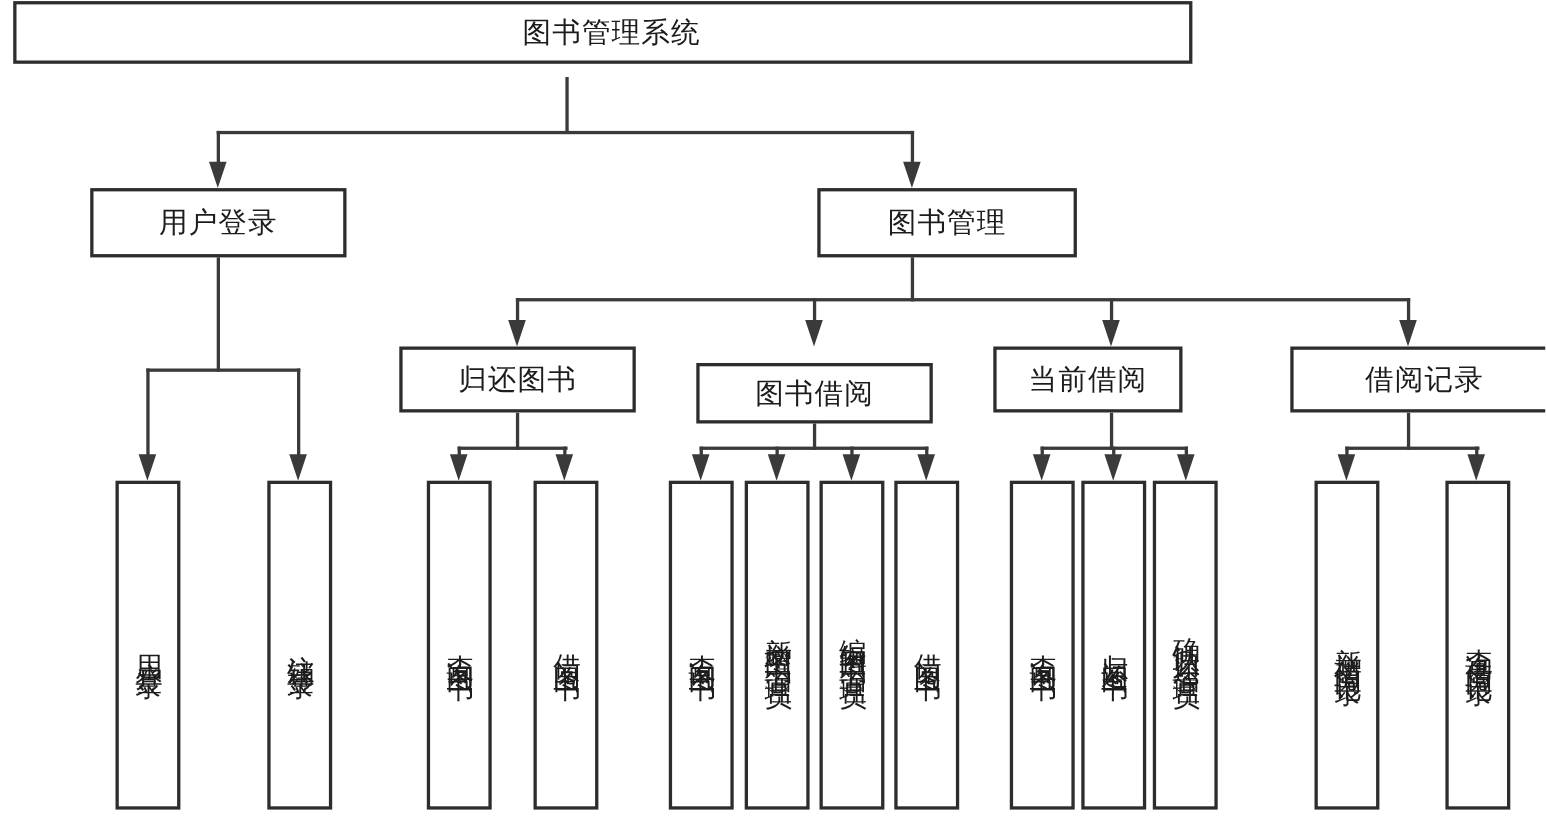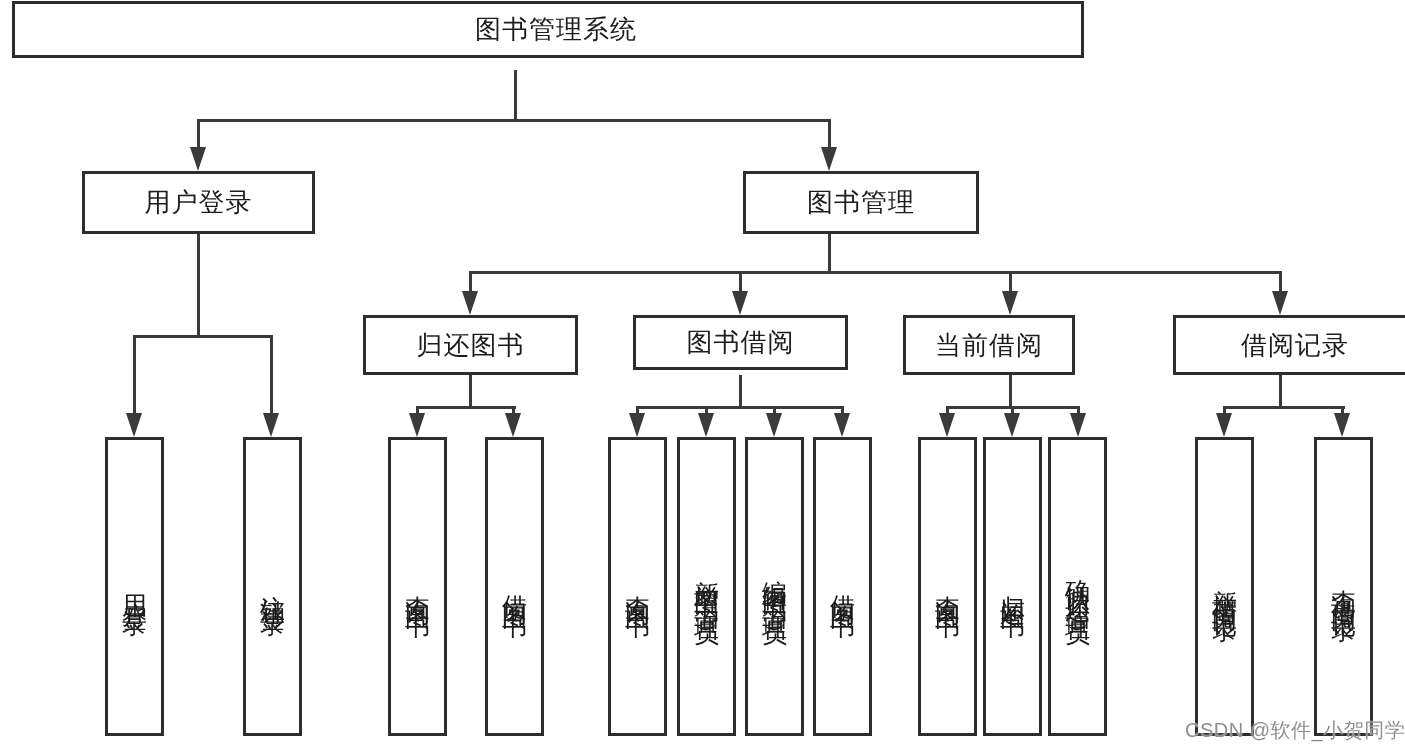--- a/index.html
+++ b/index.html
@@ -60,21 +60,21 @@
   <div class="node" style="left:82px;top:171px;width:233px;height:63px;">
     <span>用户登录</span>
   </div>
   <div class="node" style="left:711px;top:171px;width:236px;height:63px;margin-left:32px;">
     <span>图书管理</span>
   </div>
 
   <div class="node" style="left:363px;top:315px;width:215px;height:60px;">
     <span>归还图书</span>
   </div>
-  <div class="node" style="left:633px;top:315px;width:215px;height:55px;align-items:center;">
+  <div class="node" style="left:633px;top:330px;width:215px;height:55px;align-items:center;">
     <span>图书借阅</span>
   </div>
   <div class="node" style="left:903px;top:315px;width:172px;height:60px;">
     <span>当前借阅</span>
   </div>
   <div class="node" style="left:1173px;top:315px;width:244px;height:60px;">
     <span>借阅记录</span>
   </div>
 
   <div class="node leaf" style="left:105px;top:437px;width:59px;height:299px;">
@@ -173,15 +173,14 @@
   <div class="arrow" style="left:1004px;top:413px;"></div>
   <div class="arrow" style="left:1070px;top:413px;"></div>
 
   <div class="vline" style="left:1279px;top:375px;height:34px;"></div>
   <div class="hline" style="left:1223px;top:406px;width:122px;"></div>
   <div class="vline" style="left:1223px;top:406px;height:10px;"></div>
   <div class="vline" style="left:1341px;top:406px;height:10px;"></div>
   <div class="arrow" style="left:1216px;top:413px;"></div>
   <div class="arrow" style="left:1334px;top:413px;"></div>
 
-  <div class="watermark">CSDN @软件_小贺同学</div>
 
 </div>
 
 </body></html>

